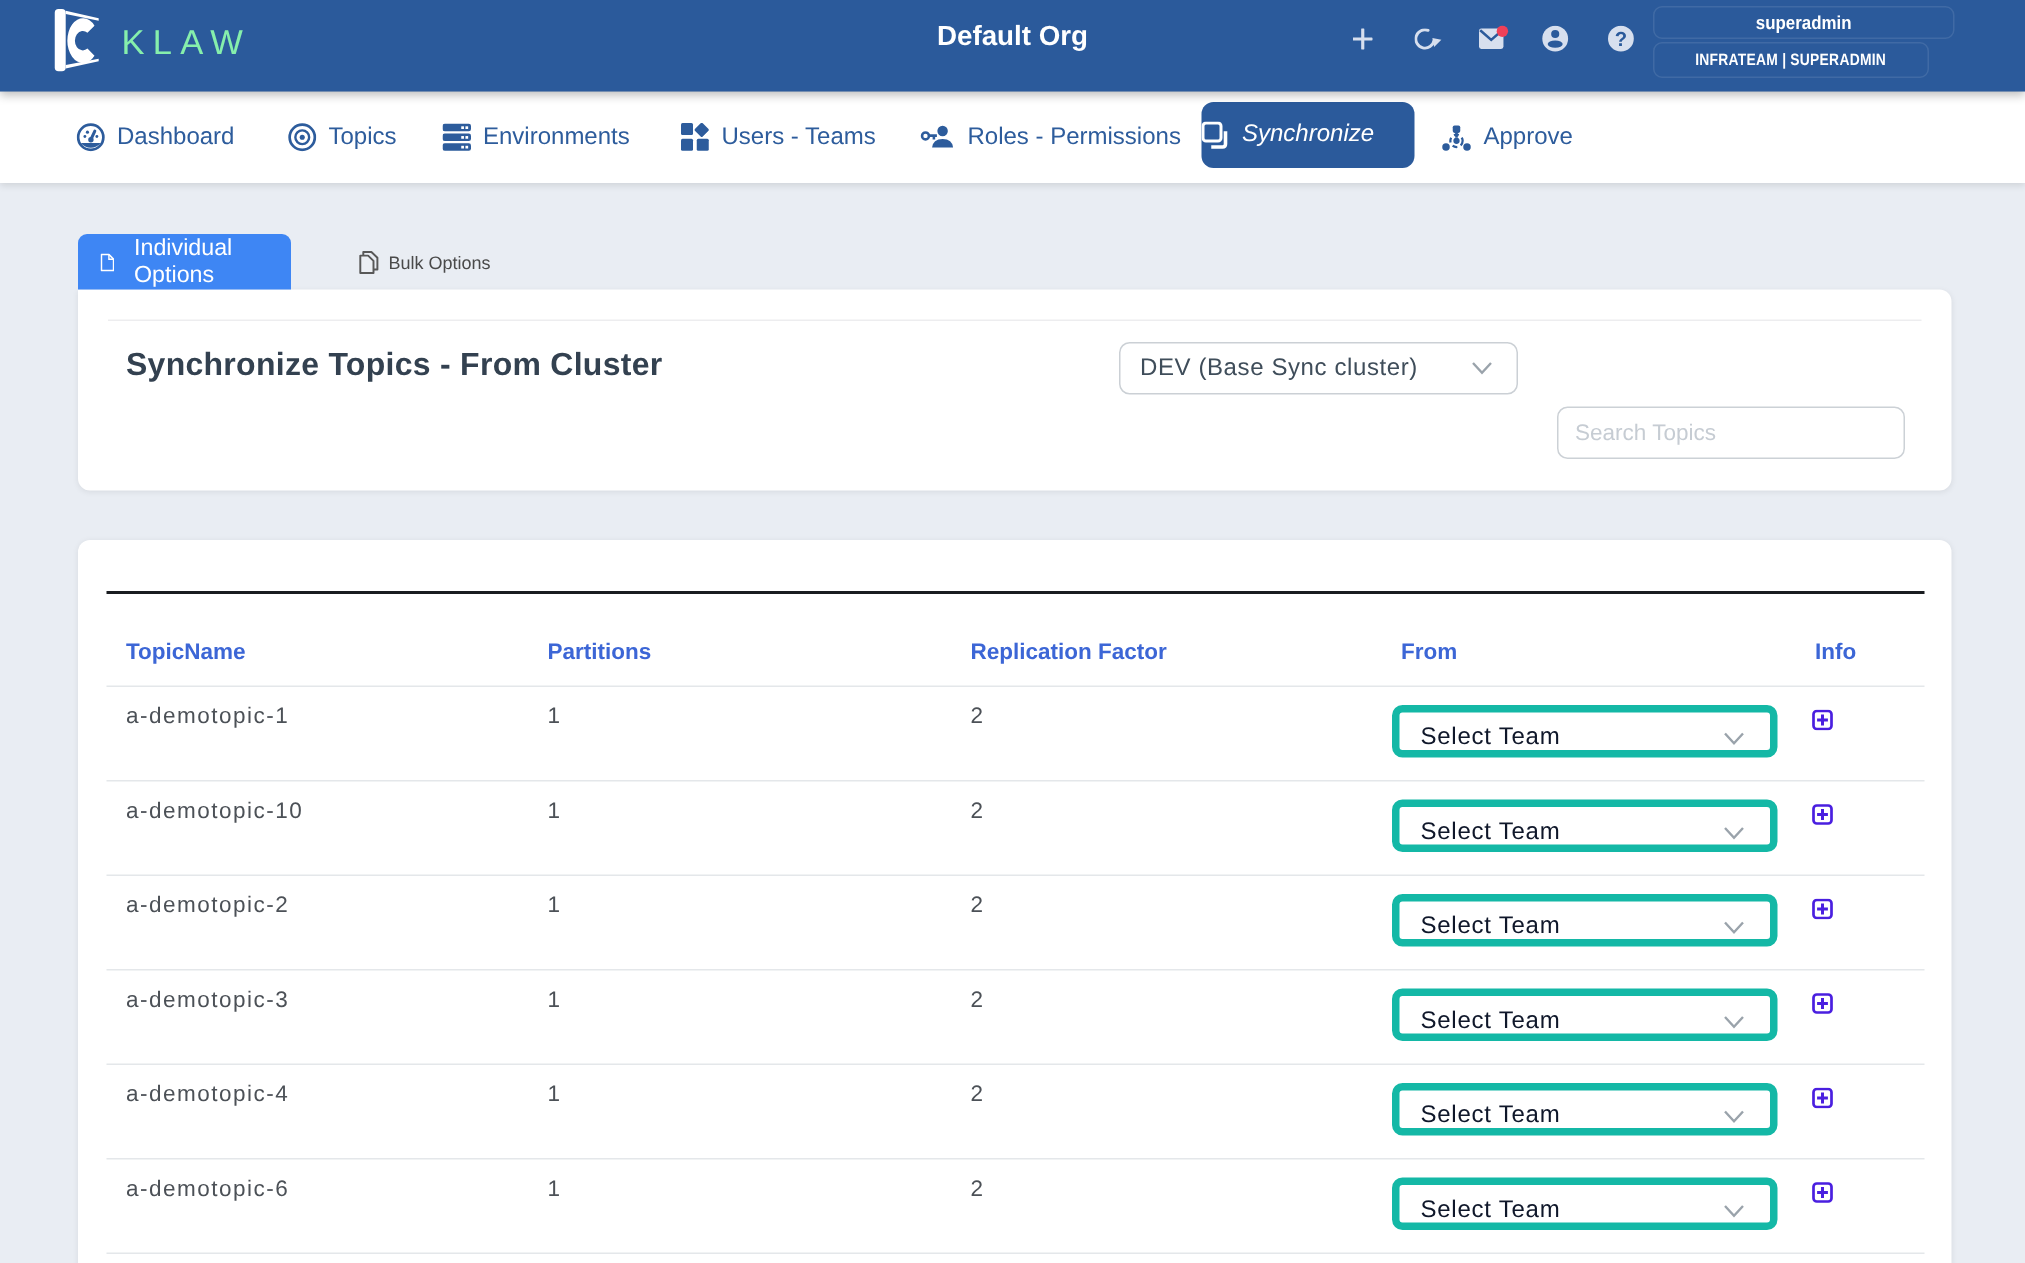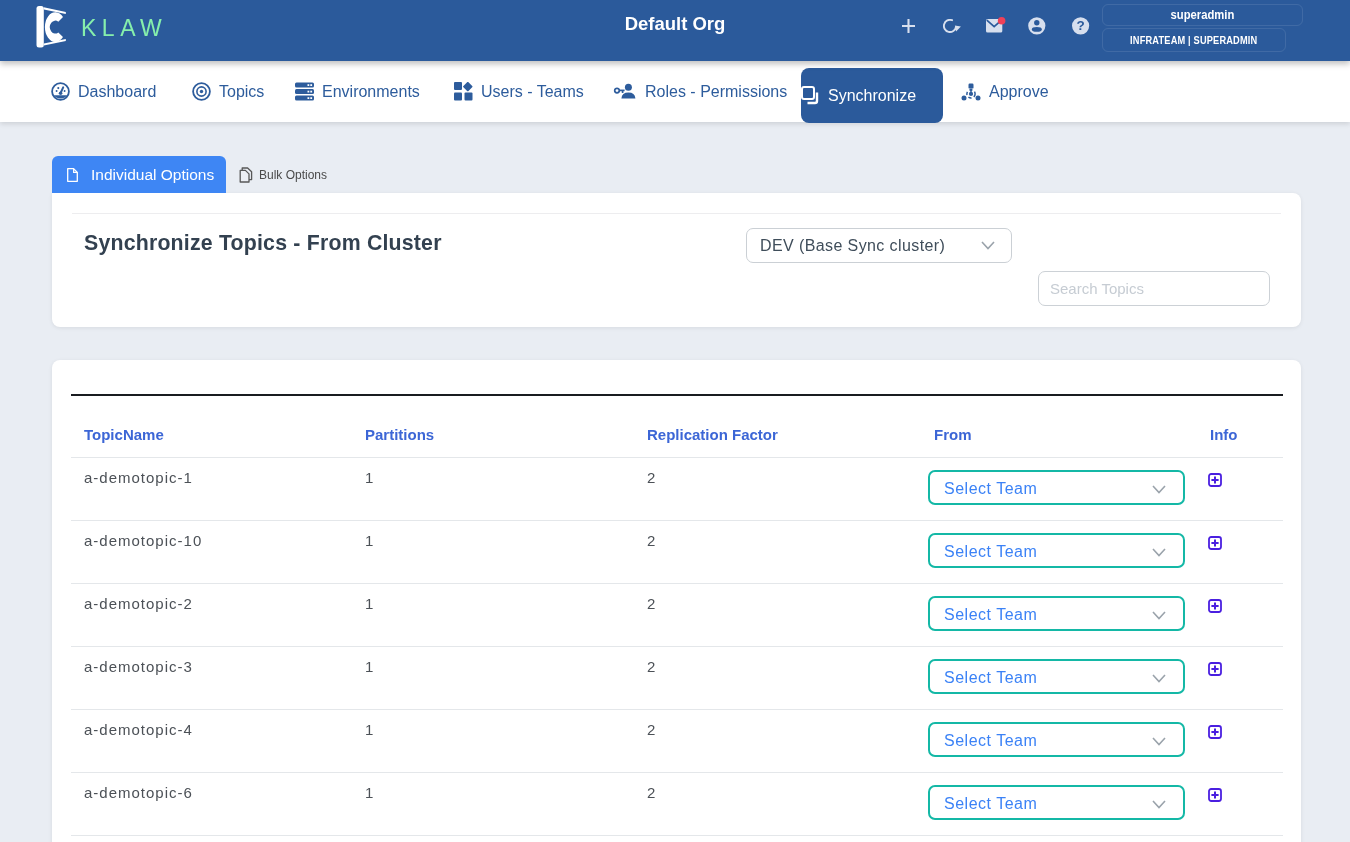--- a/index.html
+++ b/index.html
@@ -11,45 +11,45 @@
 #header { position:absolute; top:0; left:0; width:1350px; height:61px; background:#2b5a9b; z-index:30; box-shadow:0 3px 6px rgba(0,0,0,0.25); }
 #klawtext { position:absolute; left:81px; top:15px; color:#86efac; font-size:23px; font-weight:400; letter-spacing:5.5px; }
 #defaultorg { position:absolute; left:0; top:13px; width:1350px; text-align:center; color:#fff; font-size:18.5px; font-weight:600; }
 .hicon { position:absolute; top:15px; }
 #userbox1 { position:absolute; left:1102px; top:4px; width:201px; height:22px; border:1px solid rgba(255,255,255,0.10); border-radius:6px; color:#fff; font-size:12.5px; font-weight:bold; text-align:center; line-height:21px; }
 #userbox2 { position:absolute; left:1102px; top:28px; width:184px; height:24px; border:1px solid rgba(255,255,255,0.10); border-radius:6px; color:#fff; font-size:11px; font-weight:bold; text-align:center; line-height:23px; letter-spacing:0.2px; }
 
 
 #nav { position:absolute; top:61px; left:0; width:1350px; height:61px; background:#fff; z-index:20; box-shadow:0 2px 5px rgba(0,0,0,0.12); }
 .navitem { position:absolute; top:0; height:61px; display:flex; align-items:center; gap:8px; color:#2d5c9c; font-size:16px; font-weight:500; }
-#syncbtn { position:absolute; left:801px; top:7px; width:142px; height:55px; background:#2b5a9b; border-radius:8px; display:flex; align-items:center; gap:8px; color:#fff; font-size:16px; font-weight:500; }
-
-
-#tab1 { position:absolute; left:52px; top:156px; width:174px; height:37px; background:#3e86f4; border-radius:6px 6px 0 0; display:flex; align-items:center; padding-left:15px; gap:13px; color:#fff; font-size:15.5px; font-weight:500; z-index:5; }
+#syncbtn { position:absolute; left:801px; top:7px; width:142px; height:44px; background:#2b5a9b; border-radius:8px; display:flex; align-items:center; gap:8px; color:#fff; font-size:16px; font-weight:500;font-style:italic; }
+
+
+#tab1 { position:absolute; left:52px; top:156px; width:142px; height:37px; background:#3e86f4; border-radius:6px 6px 0 0; display:flex; align-items:center; padding-left:15px; gap:13px; color:#fff; font-size:15.5px; font-weight:500; z-index:5; }
 #tab2 { position:absolute; left:238px; top:156px; height:37px; display:flex; align-items:center; gap:5px; color:#4a4a4a; font-size:12px; }
 
 
 #card1 { position:absolute; left:52px; top:193px; width:1249px; height:134px; background:#fff; border-radius:0 8px 8px 8px; box-shadow:0 1px 4px rgba(0,0,0,0.08); }
 #card2 { position:absolute; left:52px; top:360px; width:1249px; height:500px; background:#fff; border-radius:8px 8px 0 0; box-shadow:0 1px 4px rgba(0,0,0,0.08); }
 
 #card1 .hr { position:absolute; left:20px; top:20px; width:1209px; height:1px; background:#ededef; }
 #heading { position:absolute; left:32px; top:38px; font-size:21.3px; font-weight:600; color:#334150; letter-spacing:0.2px; }
 #showall { position:absolute; left:503px; top:34px; width:129px; border-top:1px solid #e9e9eb; height:40px; }
 #showall span { position:absolute; left:11px; top:13px; font-size:14.5px; font-weight:bold; color:#3c4650; }
 #showall .cb { position:absolute; left:93px; top:12px; width:19px; height:19px; border:1.5px solid #b6bdc5; border-radius:4.5px; background:#fff; }
 #clustersel { position:absolute; left:694px; top:35px; width:266px; height:35px; border:1px solid #cbd0d5; border-radius:7px; font-size:16px; letter-spacing:0.4px; color:#3f4d5a; line-height:33px; padding-left:13px; }
 #clustersel svg { position:absolute; right:16px; top:12px; }
 #searchbox { position:absolute; left:986px; top:35px; width:232px; height:35px; border:1px solid #ccd1d6; border-radius:7px; font-size:15px; color:#c6ccd3; line-height:33px; padding-left:11px;margin-top:43px; }
 
 
 #blackline { position:absolute; left:19px; top:34px; width:1212px; height:2px; background:#191c20; }
 .th { position:absolute; font-size:15px; font-weight:bold; color:#3c66d6; top:66px; }
 .rowline { position:absolute; left:19px; width:1212px; height:1px; background:#e4e7ea; }
 .cell { position:absolute; font-size:15px; color:#4c5157; letter-spacing:1px; }
-.tsel { position:absolute; left:876px; width:257px; height:35px; border:2px solid #14b8a6; border-radius:7px; font-size:16px; letter-spacing:0.5px; color:#3b82f6; line-height:33px; padding-left:14px; }
+.tsel { position:absolute; left:876px; width:257px; height:35px; border:5px solid #14b8a6; border-radius:7px; font-size:16px; letter-spacing:0.5px; color:#0f172a; line-height:33px; padding-left:14px; }
 .tsel svg { position:absolute; right:17px; top:13px; }
 .info { position:absolute; left:1156px; }
 </style>
 </head>
 <body>
 
 <div id="header">
   <svg class="abs" style="left:35px;top:4px" width="32" height="45" viewBox="0 0 32 45">
     <rect x="1.5" y="2" width="7.3" height="41.5" rx="2.5" fill="#fff"></rect>
     <path d="M8.8 3.2 L30.8 8.1 L30.8 9.9 L8.8 5.4 Z" fill="#fff"></path>

